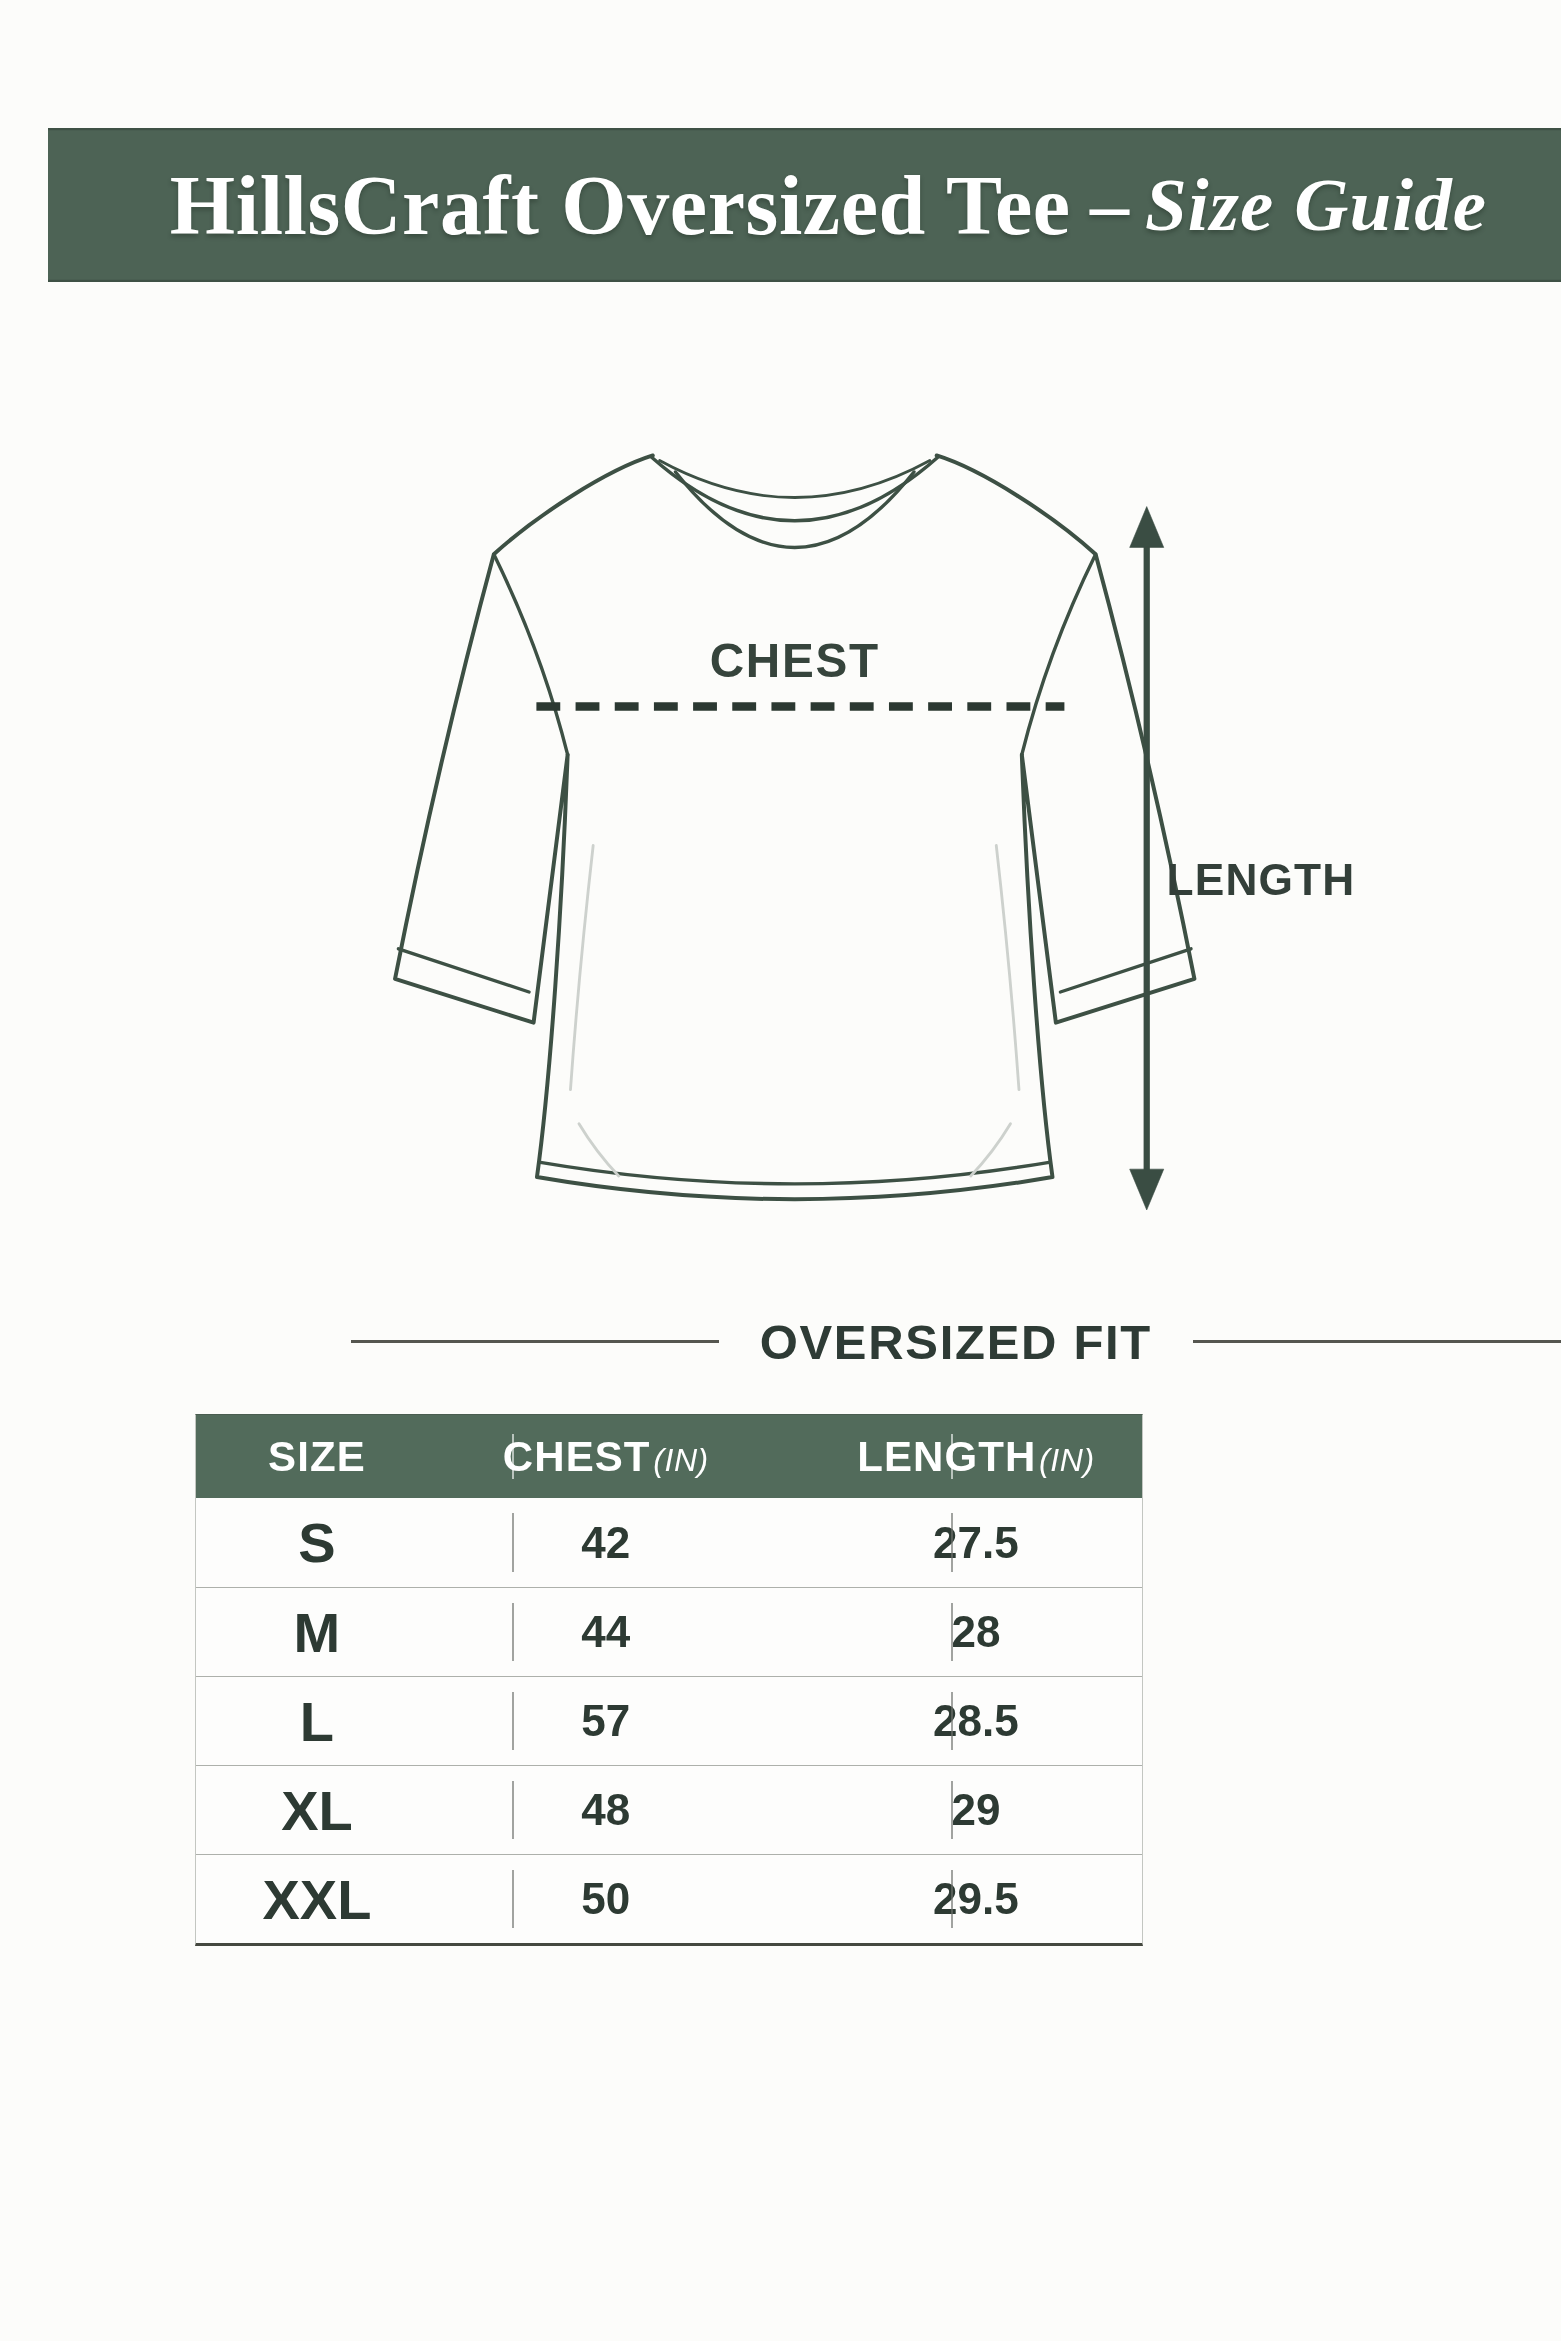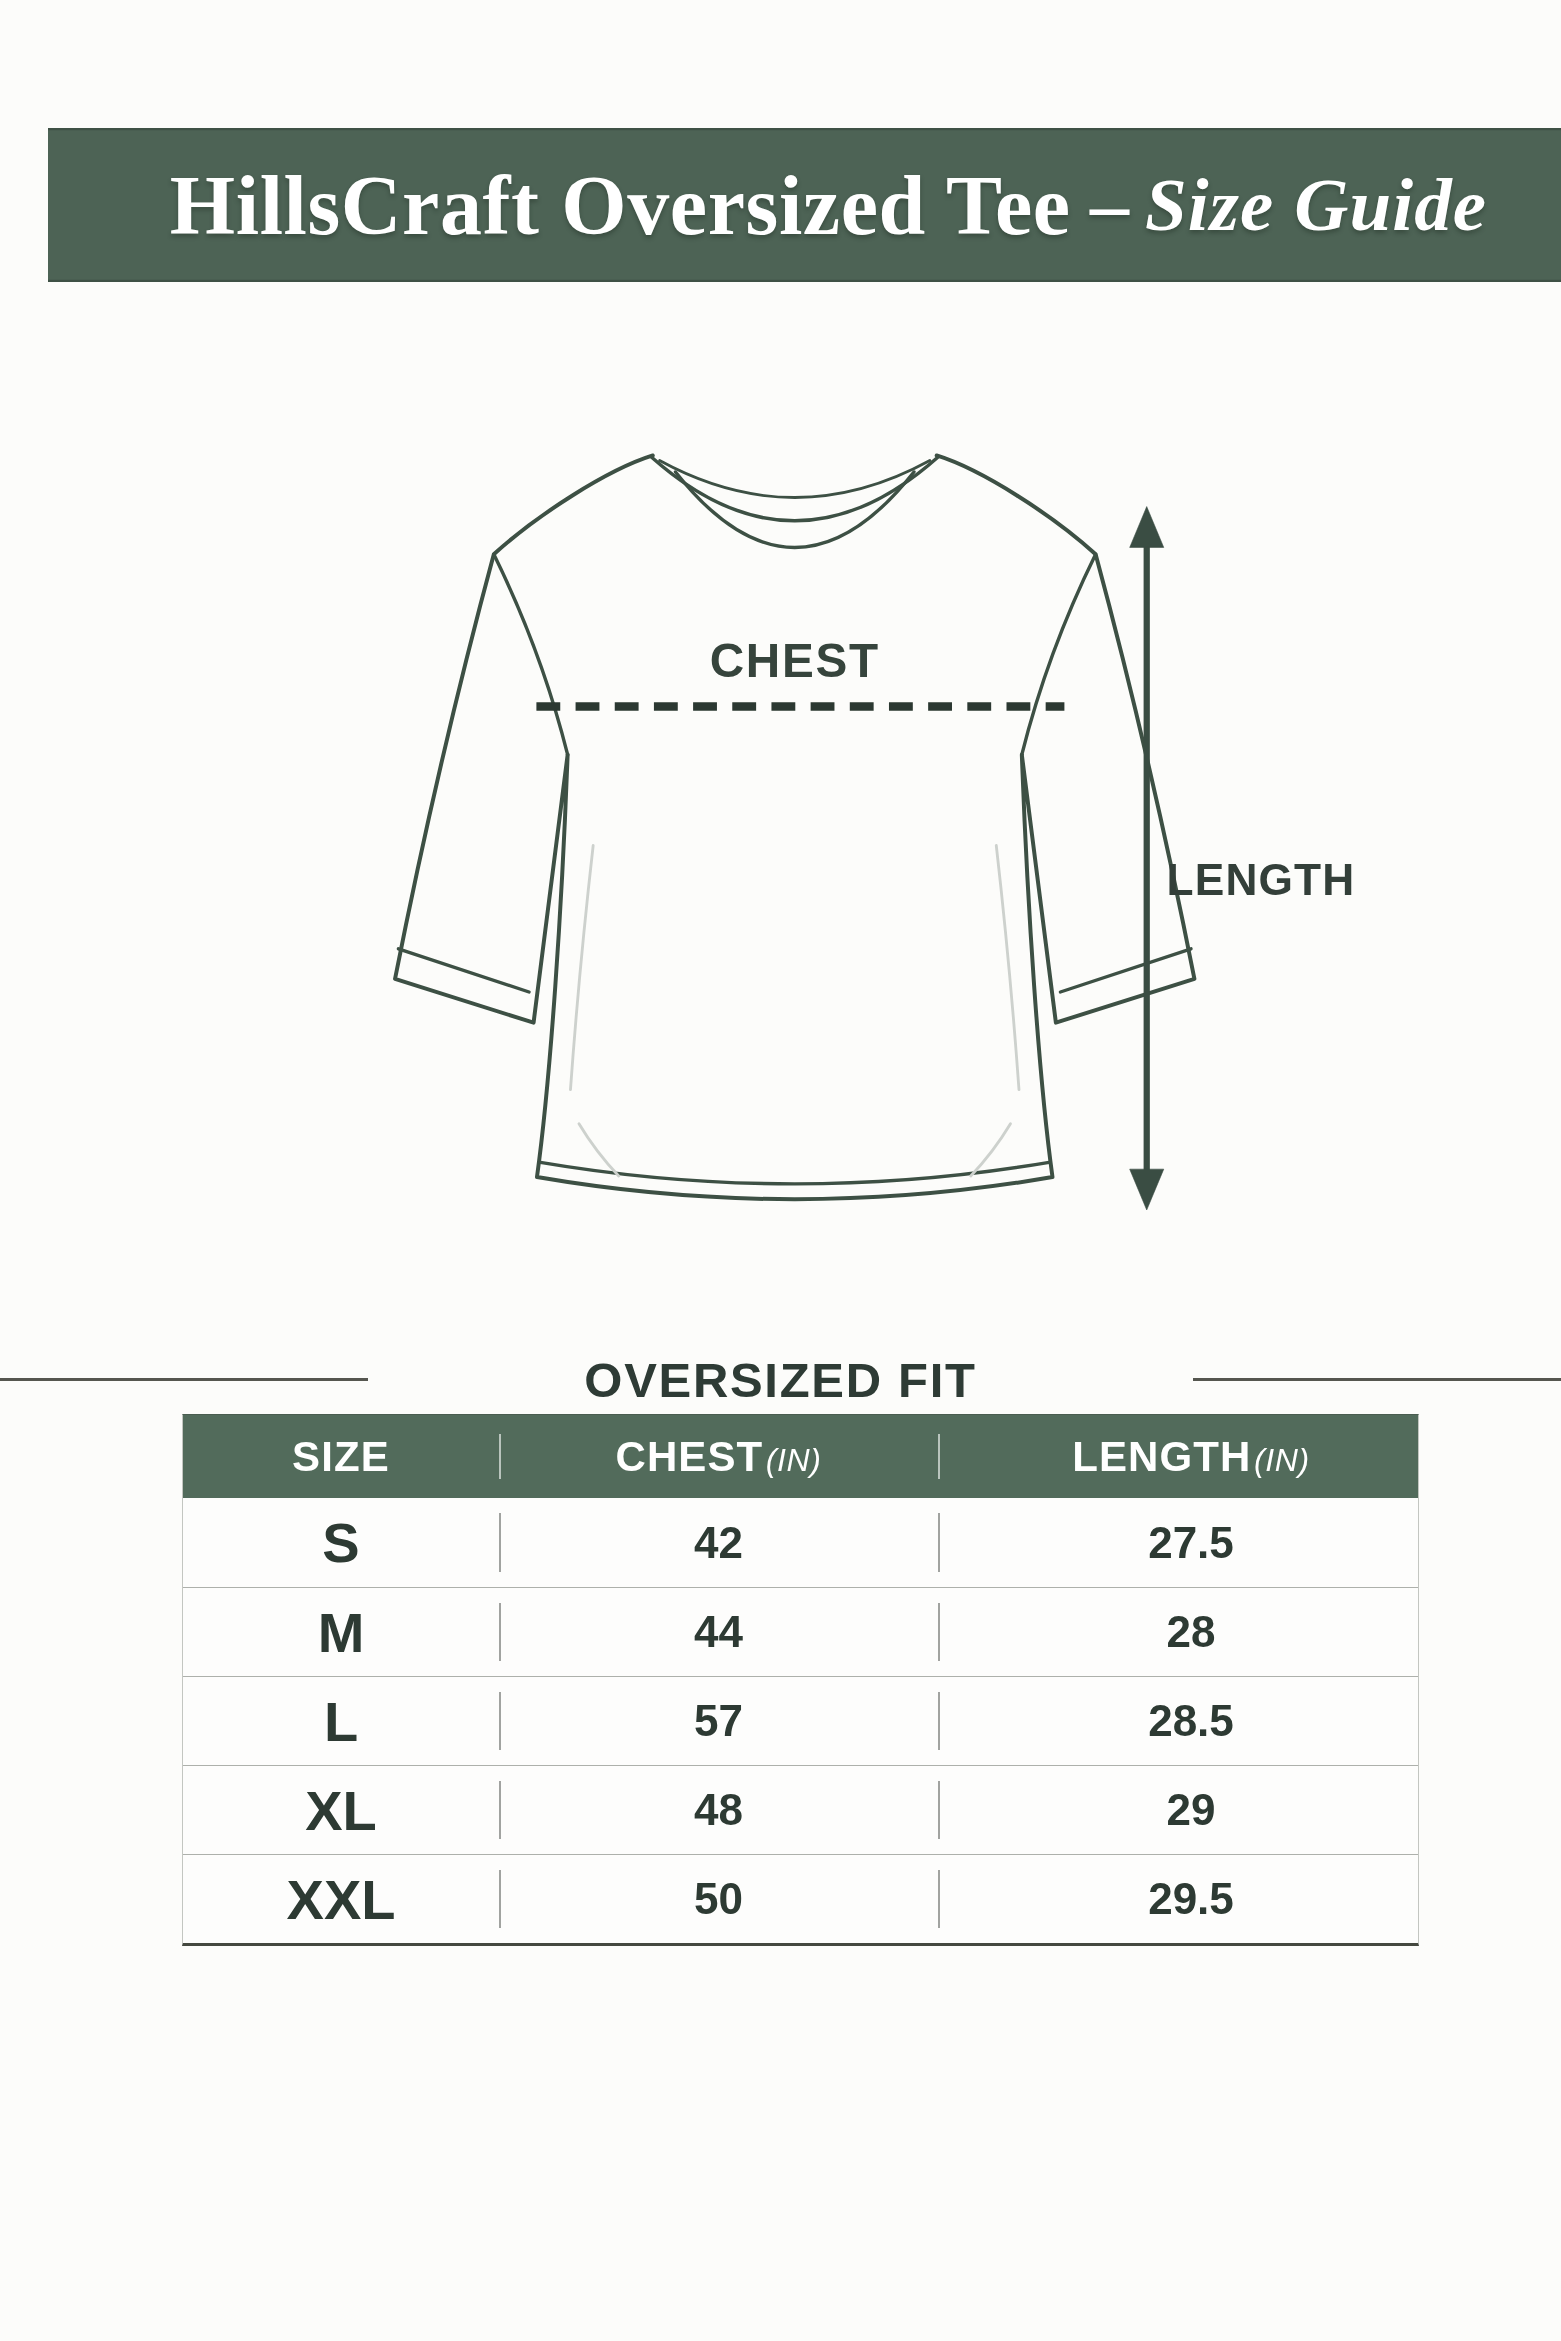--- a/index.html
+++ b/index.html
@@ -24,30 +24,30 @@
     margin:0 16px 0 19.3px;text-shadow:0 2.8px 4px rgba(25,40,30,.38);
   }
   .banner .t-sub{
     font-family:"Liberation Serif", serif;font-style:italic;font-weight:700;
     font-size:75px;color:#ffffff;text-shadow:0 2.8px 4px rgba(25,40,30,.38);letter-spacing:1.1px;text-align:right;
   }
   
   .shirt-svg{position:absolute;left:312px;top:397px;width:1079px;height:880px;}
   
   .fit-divider{
-    position:absolute;left:0;top:1344px;width:1561px;height:71px;
-    display:flex;align-items:center;justify-content:space-between;
+    position:absolute;left:0;top:1306px;width:1561px;height:71px;
+    display:flex;align-items:center;justify-content:flex-end;
   }
   .fit-divider .rule{display:block;width:368px;height:2.8px;background:#55564f;}
   .fit-divider .fit-text{
     margin:0 41px;font-size:49px;font-weight:700;color:#2e3b35;letter-spacing:1.7px;white-space:nowrap;
   }
   
   .size-table{
-    position:absolute;left:182px;top:1414px;width:1237px;
+    position:absolute;left:195px;top:1414px;width:948px;
     border-left:1.7px solid #c3c6c1;border-right:1.7px solid #c3c6c1;
     border-top:1.7px solid #4a5d50;border-bottom:3.4px solid #44483f;
     box-sizing:border-box;background:#fdfdfc;
   }
   .thead{
     position:relative;height:83px;display:flex;align-items:center;color:#ffffff;
   }
   .trow{
     position:relative;height:89px;display:flex;align-items:center;color:#2d3a33;
     background:#fdfdfc;

